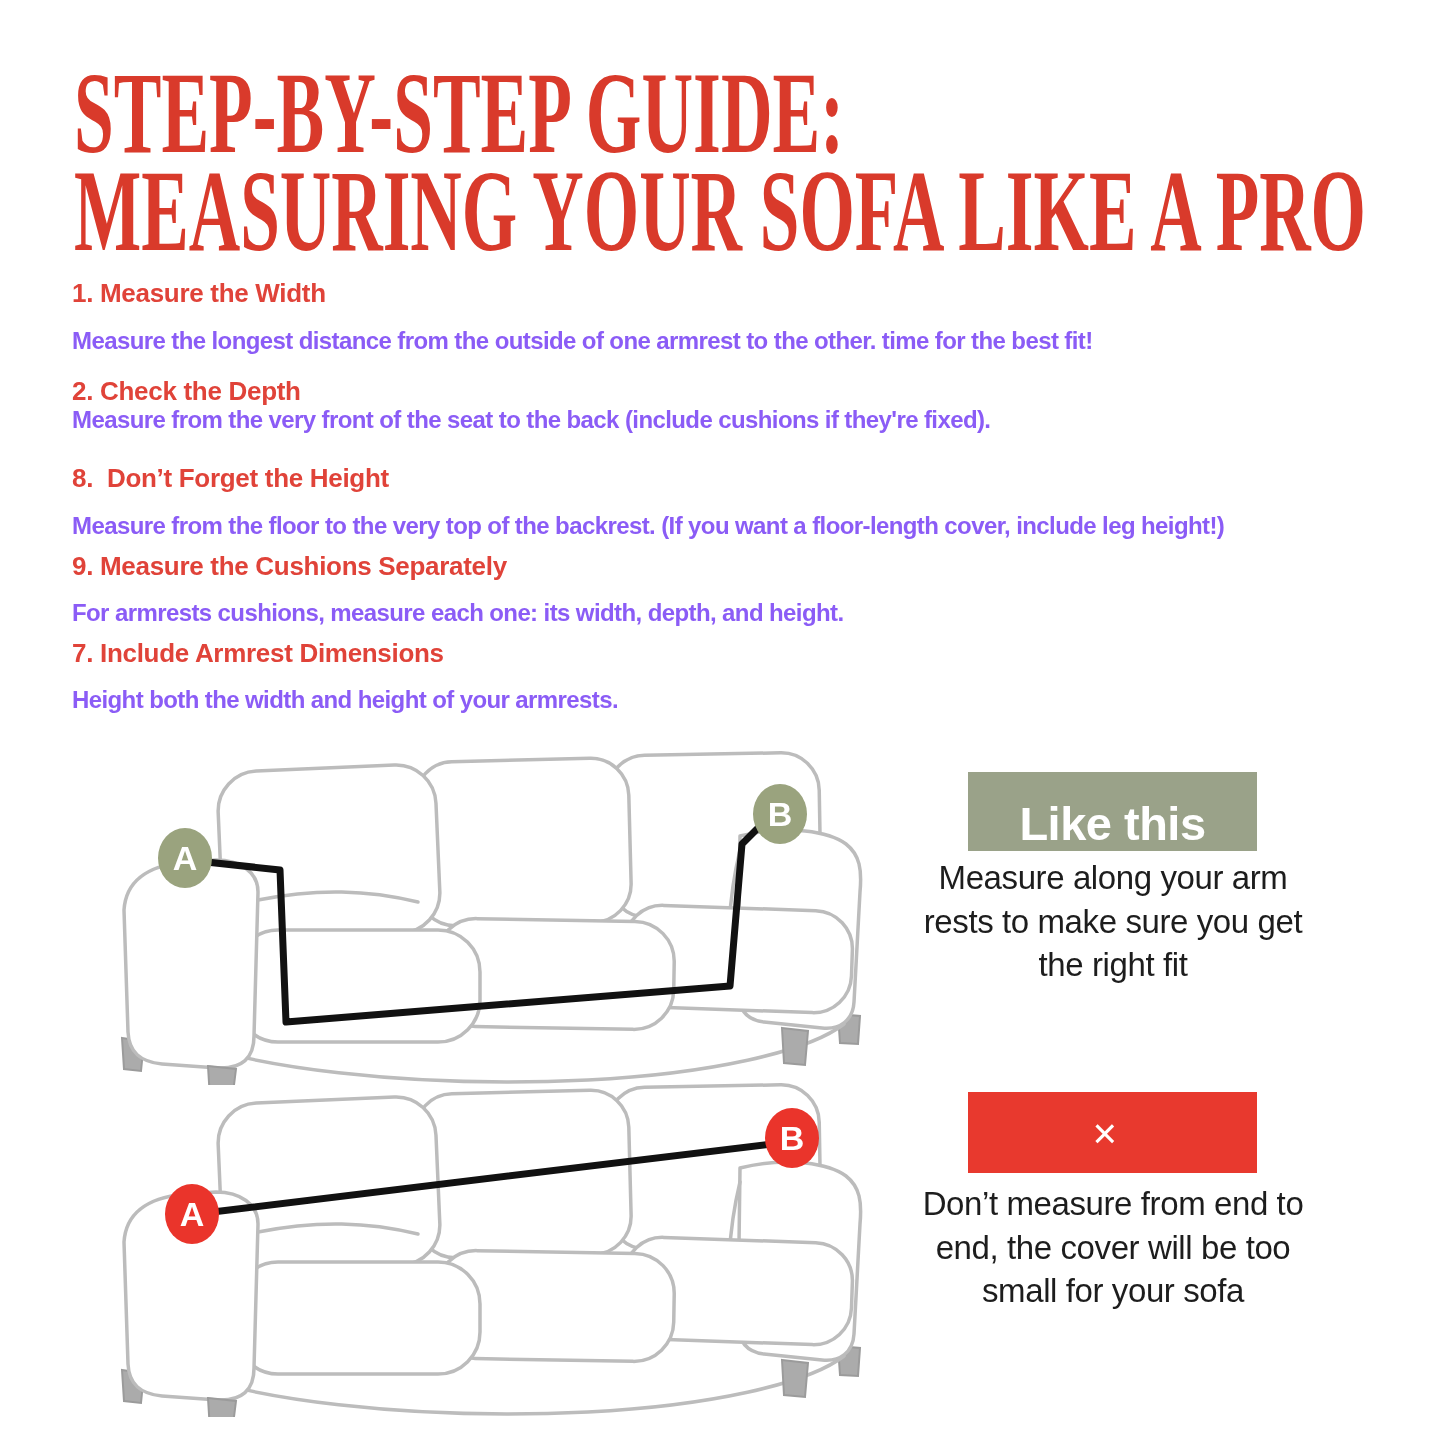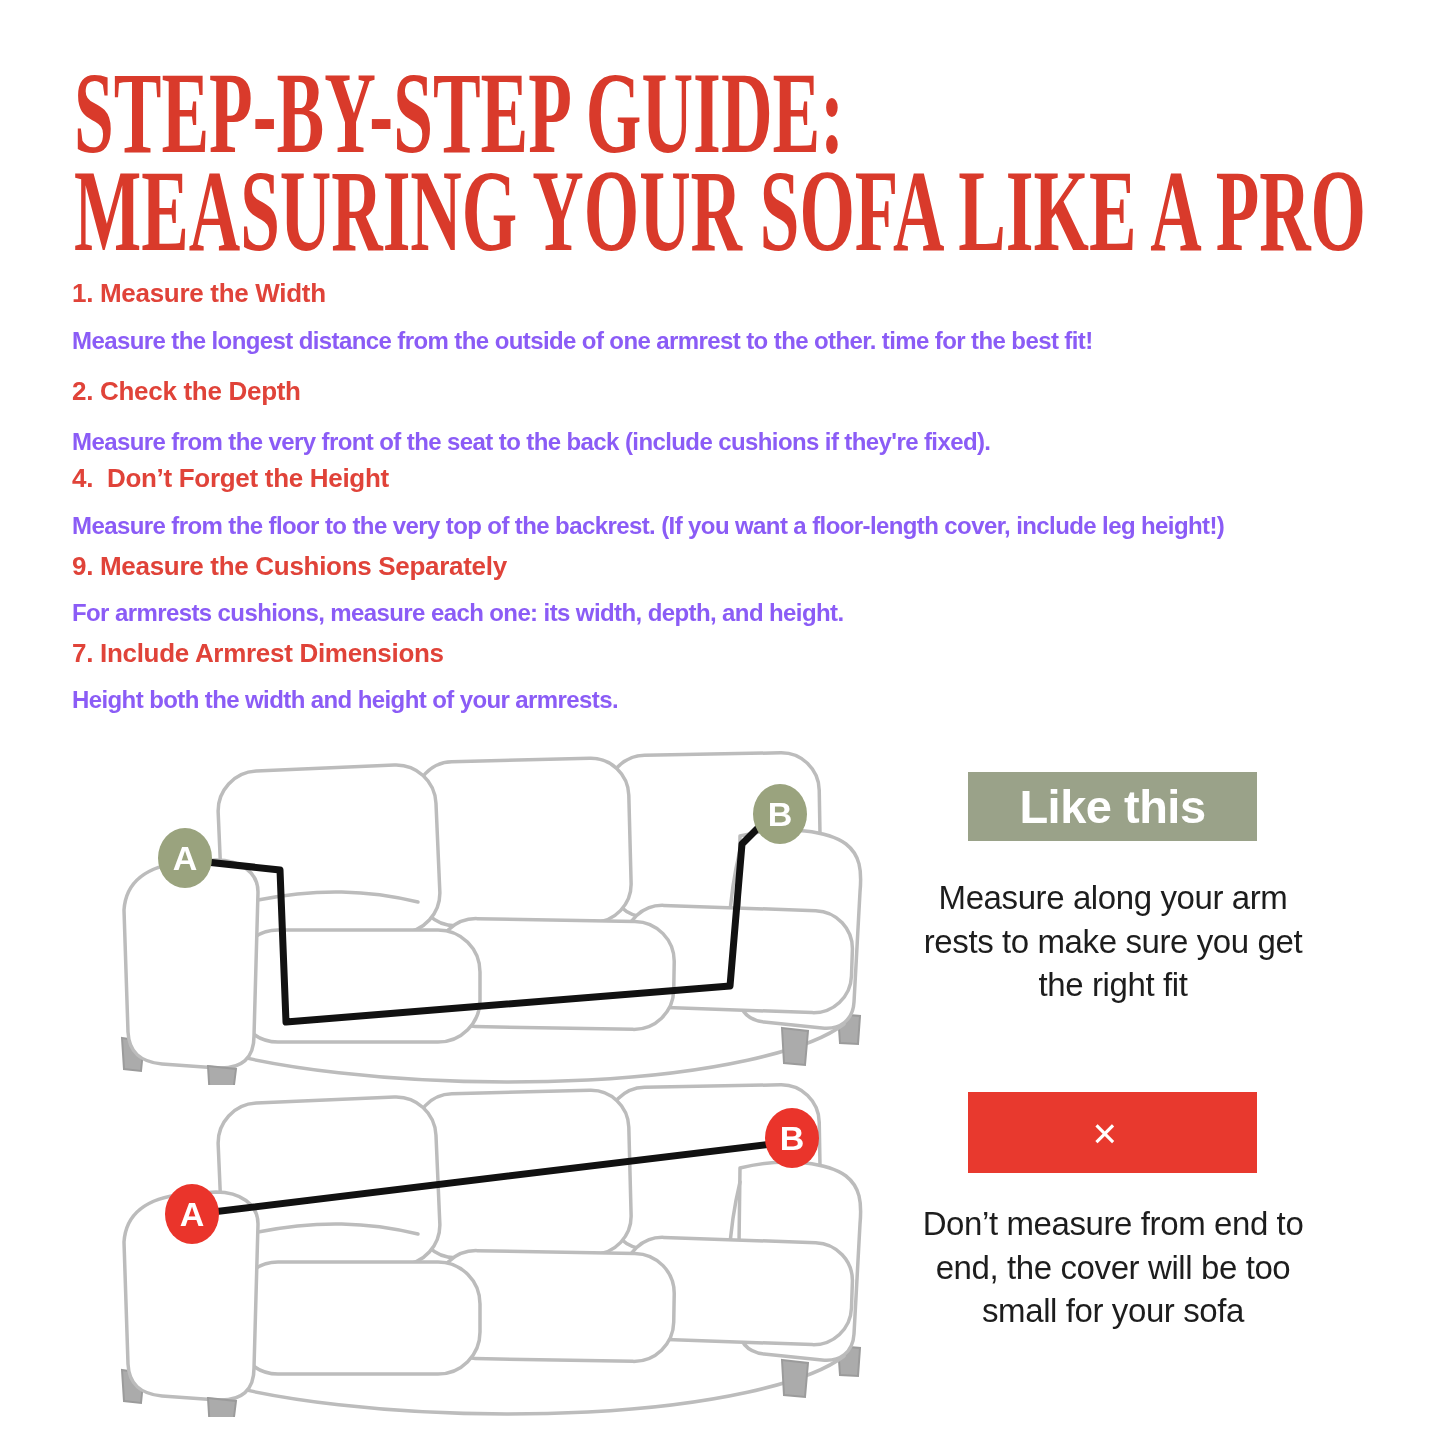--- a/index.html
+++ b/index.html
@@ -42,27 +42,27 @@
     font-size:34px;font-weight:700;fill:#ffffff;text-anchor:middle;
   }
 
   
   .badge{
     left:968px;width:289px;
     display:flex;align-items:center;justify-content:center;
     color:#ffffff;font-weight:700;font-size:47px;
     letter-spacing:-0.5px;
   }
-  #like-badge{top:772px;height:69px;background:#9aa289;}
+  #like-badge{top:772px;height:79px;background:#9aa289;align-items:flex-end;}
   #not-badge{top:1092px;height:81px;background:#e8392e;}
   #not-badge .x-glyph{font-weight:400;font-size:42px;margin-right:16px;position:relative;top:1px;}
   .caption{
     left:918px;width:390px;
     text-align:center;color:#1d1d1d;
-    font-size:33px;line-height:1.32;letter-spacing:-0.4px;margin-top:20px;
+    font-size:33px;line-height:1.32;letter-spacing:-0.4px;
   }
   #like-caption{top:856px;}
   #not-caption{top:1182px;}
 </style>
 </head>
 <body>
 
 <svg width="0" height="0" style="position:absolute" aria-hidden="true">
   <symbol id="sofa-shape" viewBox="0 0 815 345">
 
@@ -98,23 +98,23 @@
 
 <svg id="title-svg" class="abs" width="1310" height="200" viewBox="0 0 1310 200">
   <text x="4" y="86" font-size="116" textLength="770" lengthAdjust="spacingAndGlyphs">STEP-BY-STEP GUIDE:</text>
   <text x="4" y="184" font-size="116" textLength="1292" lengthAdjust="spacingAndGlyphs">MEASURING YOUR SOFA LIKE A PRO</text>
 </svg>
 
 <div class="abs step-heading" style="top:278px">1. Measure the Width</div>
 <div class="abs step-body" style="top:327px">Measure the longest distance from the outside of one armrest to the other. time for the best fit!</div>
 
 <div class="abs step-heading" style="top:376px">2. Check the Depth</div>
-<div class="abs step-body" style="top:428px">Measure from the very front of the seat to the back (include cushions if they're fixed).</div>
+<div class="abs step-body" style="top:406px">Measure from the very front of the seat to the back (include cushions if they're fixed).</div>
 
-<div class="abs step-heading" style="top:463px">4.  Don’t Forget the Height</div>
+<div class="abs step-heading" style="top:463px">8.  Don’t Forget the Height</div>
 <div class="abs step-body" style="top:512px">Measure from the floor to the very top of the backrest. (If you want a floor-length cover, include leg height!)</div>
 
 <div class="abs step-heading" style="top:551px">9. Measure the Cushions Separately</div>
 <div class="abs step-body" style="top:599px">For armrests cushions, measure each one: its width, depth, and height.</div>
 
 <div class="abs step-heading" style="top:638px">7. Include Armrest Dimensions</div>
 <div class="abs step-body" style="top:686px">Height both the width and height of your armrests.</div>
 
 <svg id="sofa-correct" class="abs sofa" viewBox="0 0 815 345">
   <use href="#sofa-shape"></use>

